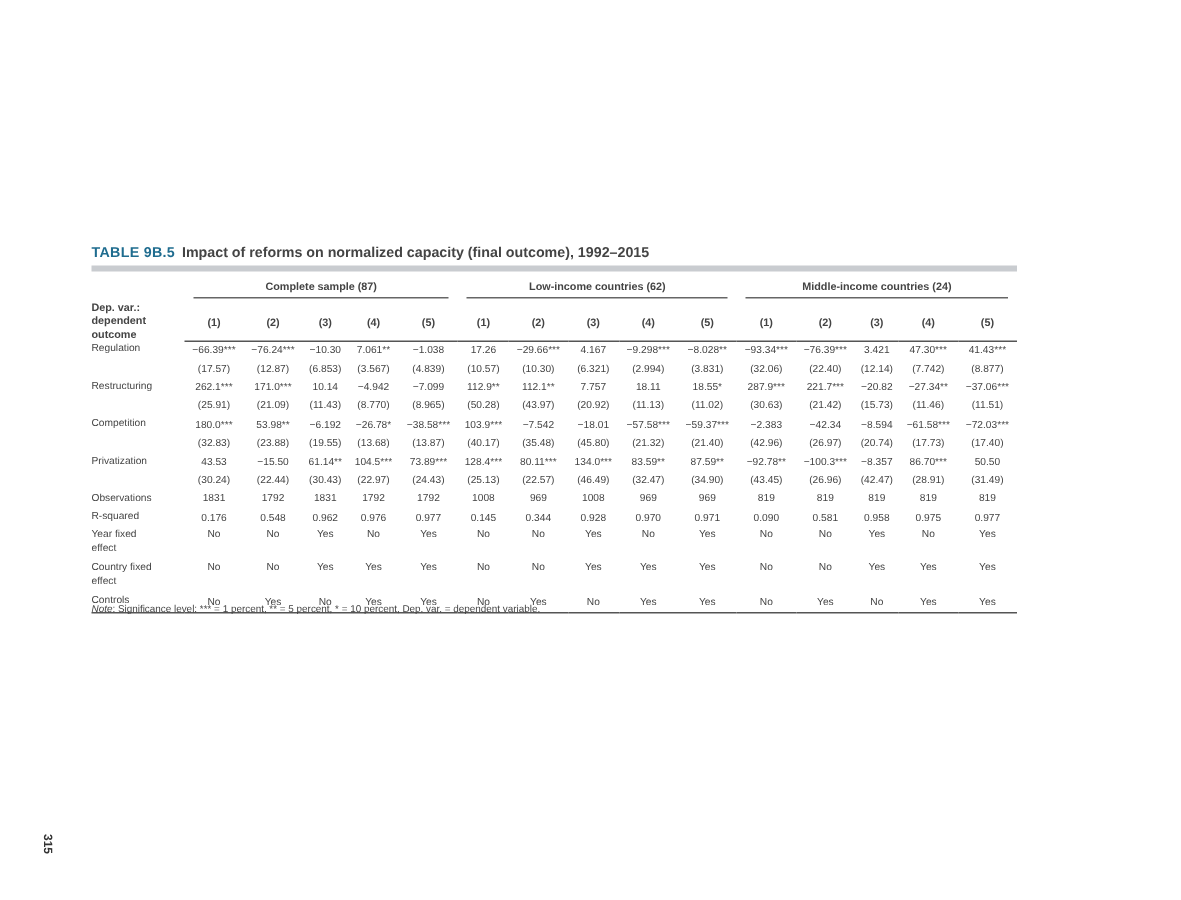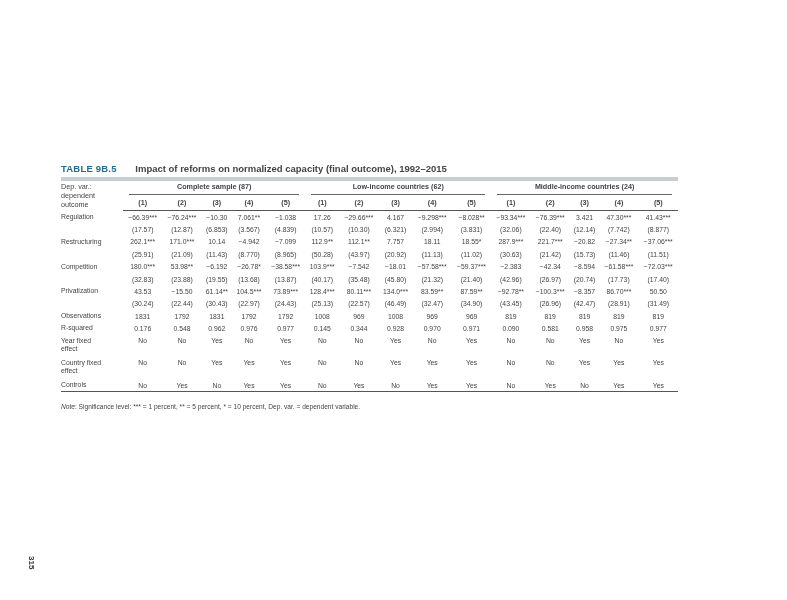--- a/index.html
+++ b/index.html
@@ -1,26 +1,26 @@
 <!DOCTYPE html>
 <html><head>
 <meta charset="utf-8">
 <style>
   html, body { margin:0; padding:0; background:#ffffff; }
   body { width:787px; height:600px; position:relative; overflow:hidden;
          font-family:"Liberation Sans", sans-serif; color:#333; }
   .caption { position:absolute; left:61px; top:163px; font-size:9.5px; font-weight:bold; white-space:nowrap; }
-  .caption .tno { color:#1f6c8f; letter-spacing:0.2px; margin-right:16px; }
+  .caption .tno { color:#1f6c8f; letter-spacing:0.2px; margin-right:2px; }
   .caption .ttitle { color:#444; }
   .topbar { position:absolute; left:61px; top:177px; width:617px; height:4px; background:#c9ccd0; }
   table { position:absolute; left:61px; top:182px; width:617px; border-collapse:collapse; font-size:6.8px; color:#444; }
   td, th { padding:0; font-weight:normal; text-align:center; white-space:nowrap; }
   th.grp { font-weight:bold; font-size:7.2px; height:12px; vertical-align:middle; }
   th.grp span { display:block; border-bottom:1px solid #666; margin:0 6px; padding-bottom:3px; }
-  th.dep { text-align:left; font-weight:normal; font-size:7.2px; vertical-align:top; line-height:9px; padding-top:0; }
+  th.dep { text-align:left; font-weight:bold; font-size:7.2px; vertical-align:top; line-height:9px; padding-top:18px; }
   th.col { font-weight:bold; font-size:7.2px; height:15px; vertical-align:middle; }
   tr.hdrend th { border-bottom:1.4px solid #555; }
   td.lbl { text-align:left; padding-right:4px; line-height:8.5px; }
   tr.r td { height:12.4px; }
   tr.two td { height:20px; vertical-align:top; padding-top:2px; }
   tr.last td { border-bottom:1.6px solid #555; }
   .note { position:absolute; left:61px; top:403px; font-size:6.6px; color:#444; white-space:nowrap; }
   .note i { font-style:italic; }
   .pagenum { position:absolute; left:36px; top:556px; font-size:8px; font-weight:bold; color:#333; transform:rotate(90deg); transform-origin:left top; }
 </style>

